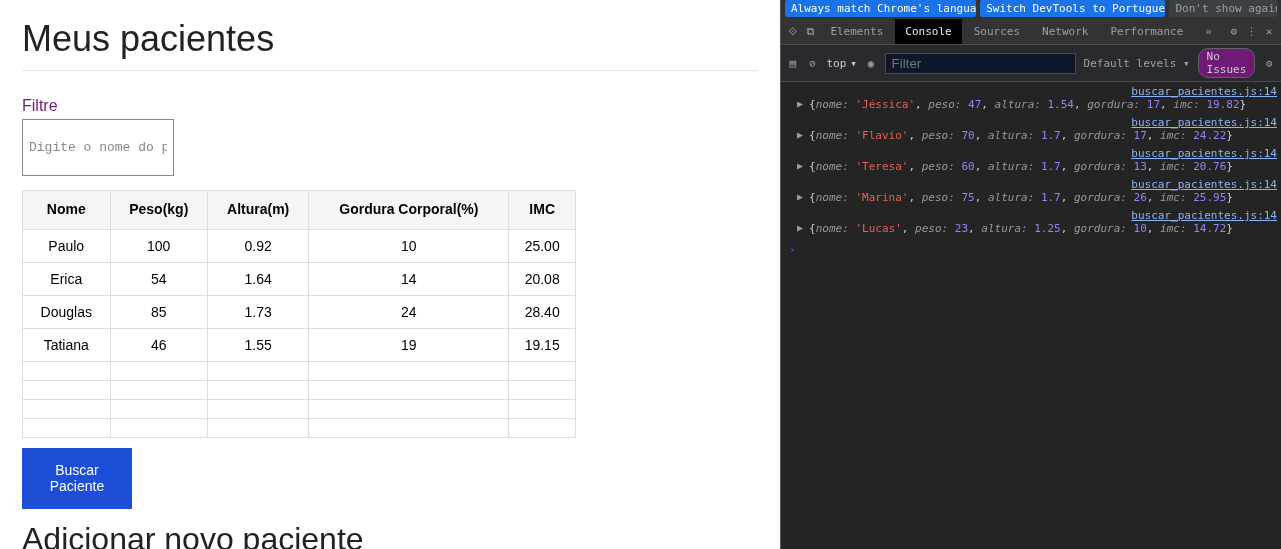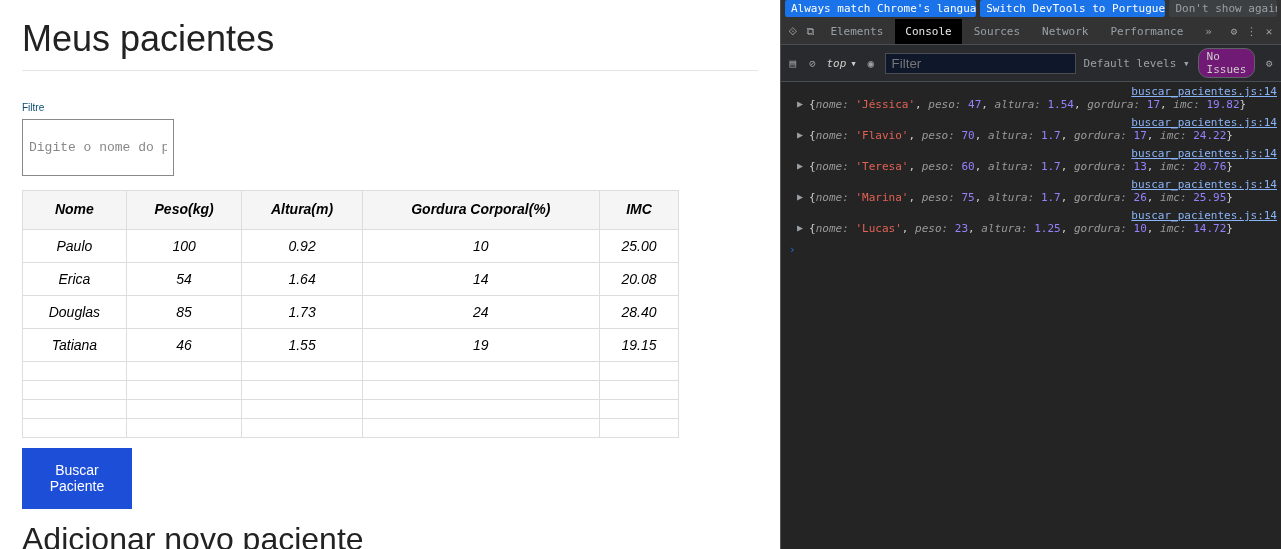--- a/index.html
+++ b/index.html
@@ -1,42 +1,42 @@
 <!DOCTYPE html>
 <html><head>
 <meta charset="utf-8">
 <style>
 * { box-sizing: border-box; }
 body { margin: 0; font-family: Arial, Helvetica, sans-serif; display: flex; }
 .page { width: 780px; padding: 0 22px 20px 22px; background: #fff; }
 h1 { font-size: 36px; font-weight: 400; margin: 18px 0 10px; color: #222; }
 hr.sep { border: none; border-top: 1px solid #e5e5e5; margin: 0 0 26px; }
-.filter-label { font-size: 10px; color: #0c4a6e; }
+.filter-label { font-size: 16px; color: #701a75; }
 .filter-input { display: block; margin-top: 4px; width: 152px; padding: 20px 6px; border: 1px solid #888; font-size: 13px; font-family: Liberation Mono, monospace; }
 .filter-input::placeholder { color: #888; }
-table { border-collapse: collapse; width: 657px; margin-top: 14px; font-size: 14px; font-style: italic; }
+table { border-collapse: collapse; width: 554px; margin-top: 14px; font-size: 14px; }
 th, td { border: 1px solid #ddd; text-align: center; }
 th { background: #f5f5f5; font-weight: 700; padding: 10px 8px; line-height: 1.25; }
 td { padding: 8px 8px; }
 tr.empty td { height: 19px; }
 .btn-primary { margin-top: 10px; background: #1d4ed8; color: #fff; border: none; padding: 14px 16px; font-size: 14px; cursor: pointer; line-height: 1.2; width: 110px; }
 h2.add { font-size: 32px; font-weight: 400; margin: 12px 0 0; color: #222; }
 
 
 .devtools { flex: 1; min-width: 0; background: #242424; color: #ccc; font-family: Menlo, Consolas, monospace; font-size: 11px; border-left: 1px solid #555; display: flex; flex-direction: column; }
 .dt-banner { display: flex; gap: 4px; padding: 0 4px 2px; background: #333; }
 .chip { background: #1a73e8; color: #fff; padding: 2px 6px; font-size: 11px; border-radius: 2px; white-space: nowrap; overflow: hidden; }
 .chip.ghost { background: #3c4043; color: #9aa0a6; }
 .dt-tabs { display: flex; align-items: center; background: #333; border-bottom: 1px solid #494c50; padding: 0 4px; gap: 2px; }
 .dt-tab { padding: 6px 10px; color: #9aa0a6; cursor: pointer; }
 .dt-tab.active { background: #000; color: #eaeaea; }
 .dt-icon { width: 18px; text-align: center; color: #9aa0a6; cursor: pointer; }
 .dt-spacer { flex: 1; }
 .dt-toolbar { display: flex; align-items: center; background: #292a2d; border-bottom: 1px solid #494c50; padding: 3px 6px; gap: 8px; }
-.top-select { color: #ccc; display: inline-flex; align-items: center; gap: 4px; font-style: italic; }
+.top-select { color: #ccc; display: inline-flex; align-items: center; gap: 4px; }
 .filter-dt { flex: 1; background: #0f172a; border: 1px solid #494c50; color: #888; padding: 2px 6px; }
 .levels { color: #9aa0a6; white-space: nowrap; }
 .noissues { background: #701a75; border: 1px solid #5f6368; border-radius: 10px; padding: 1px 8px; color: #ccc; }
 .console-body { flex: 1; overflow: auto; background: #242424; padding: 2px 0 0 0; }
 .log-group { padding: 1px 0 4px 10px; }
 .log-src { text-align: right; color: #8ab4f8; text-decoration: underline; padding-right: 4px; }
 .log-line { display: flex; align-items: flex-start; gap: 6px; padding-left: 6px; }
 .tri { color: #9aa0a6; font-size: 10px; }
 .brace, .comma, .key-sep { color: #ccc; }
 .key { color: #999; font-style: italic; }

